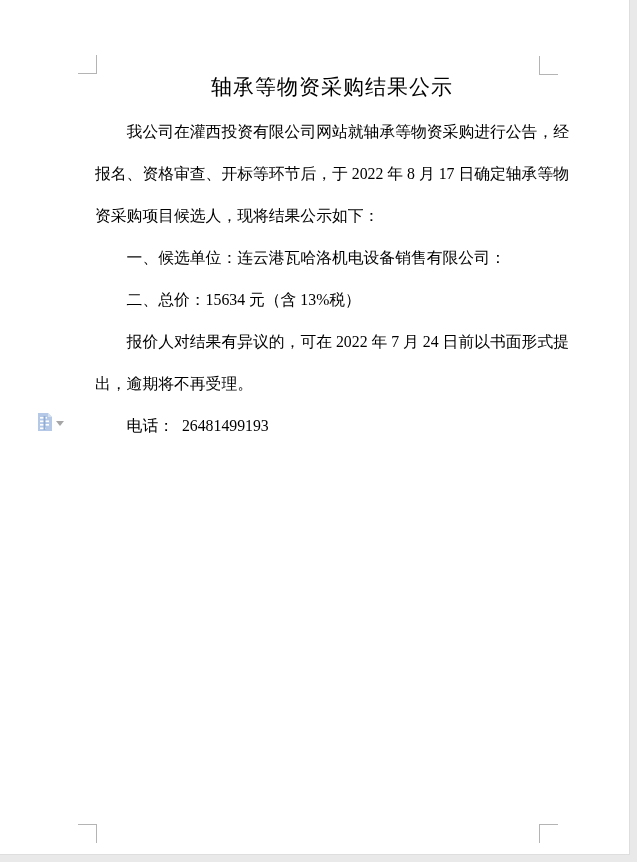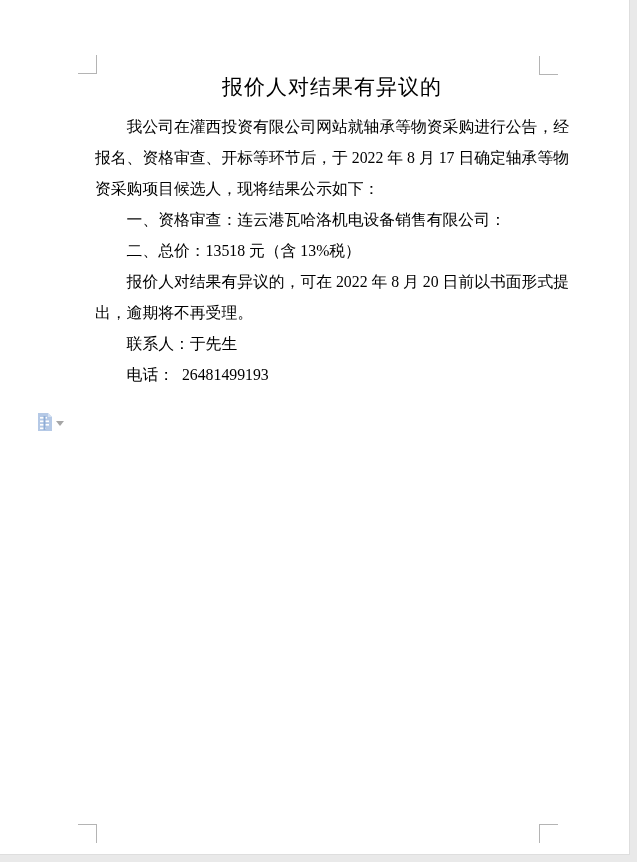--- a/index.html
+++ b/index.html
@@ -19,21 +19,21 @@
   .mark-tr{left:539px;top:56px;border-left:1px solid #b4b4b4;border-bottom:1px solid #b4b4b4;}
   .mark-bl{left:78px;top:824px;border-right:1px solid #b4b4b4;border-top:1px solid #b4b4b4;}
   .mark-br{left:539px;top:824px;border-left:1px solid #b4b4b4;border-top:1px solid #b4b4b4;}
   
   .content{position:absolute;left:95px;top:72px;width:474px;}
   .doc-title{
     margin:0 0 9px 0;font-size:21px;font-weight:normal;
     line-height:30px;text-align:center;letter-spacing:1px;
   }
   .para{
-    margin:0;font-size:15.8px;line-height:31px;
+    margin:0;font-size:15.8px;line-height:42px;
     text-align:justify;text-indent:2em;white-space:pre-wrap;
     word-break:break-all;
   }
   
   .paste-btn{
     position:absolute;left:37px;top:410px;width:34px;height:24px;
     display:flex;align-items:center;gap:3px;cursor:pointer;background:transparent;
     border:none;padding:0;
   }
   .paste-glyph{position:relative;width:16px;height:20px;display:block;}
@@ -46,26 +46,25 @@
 <body>
 
 <div class="page">
 
   <div class="mark mark-tl"></div>
   <div class="mark mark-tr"></div>
   <div class="mark mark-bl"></div>
   <div class="mark mark-br"></div>
 
   <div class="content">
-    <h1 class="doc-title">报价人对结果有异议的</h1>
+    <h1 class="doc-title">轴承等物资采购结果公示</h1>
     <p class="para">我公司在灌西投资有限公司网站就轴承等物资采购进行公告，经报名、资格审查、开标等环节后，于 2022 年 8 月 17 日确定轴承等物资采购项目候选人，现将结果公示如下：</p>
-    <p class="para">一、资格审查：连云港瓦哈洛机电设备销售有限公司：</p>
-    <p class="para">二、总价：13518 元（含 13%税）</p>
-    <p class="para">报价人对结果有异议的，可在 2022 年 8 月 20 日前以书面形式提出，逾期将不再受理。</p>
-    <p class="para">联系人：于先生</p>
+    <p class="para">一、候选单位：连云港瓦哈洛机电设备销售有限公司：</p>
+    <p class="para">二、总价：15634 元（含 13%税）</p>
+    <p class="para">报价人对结果有异议的，可在 2022 年 7 月 24 日前以书面形式提出，逾期将不再受理。</p>
     <p class="para">电话：  26481499193</p>
   </div>
 
   <button class="paste-btn">
     <span class="paste-glyph">
       <svg width="16" height="20" viewBox="0 0 16 20" xmlns="http://www.w3.org/2000/svg">
         <path d="M1 1 h10 l4 4 v14 h-14 z" fill="#b5c9e6"></path>
         <path d="M11 1 l4 4 h-4 z" fill="#d3e0f2"></path>
         <rect x="3" y="5" width="7" height="1.6" fill="#ffffff"></rect>
         <rect x="3" y="8.5" width="9" height="1.6" fill="#ffffff"></rect>

